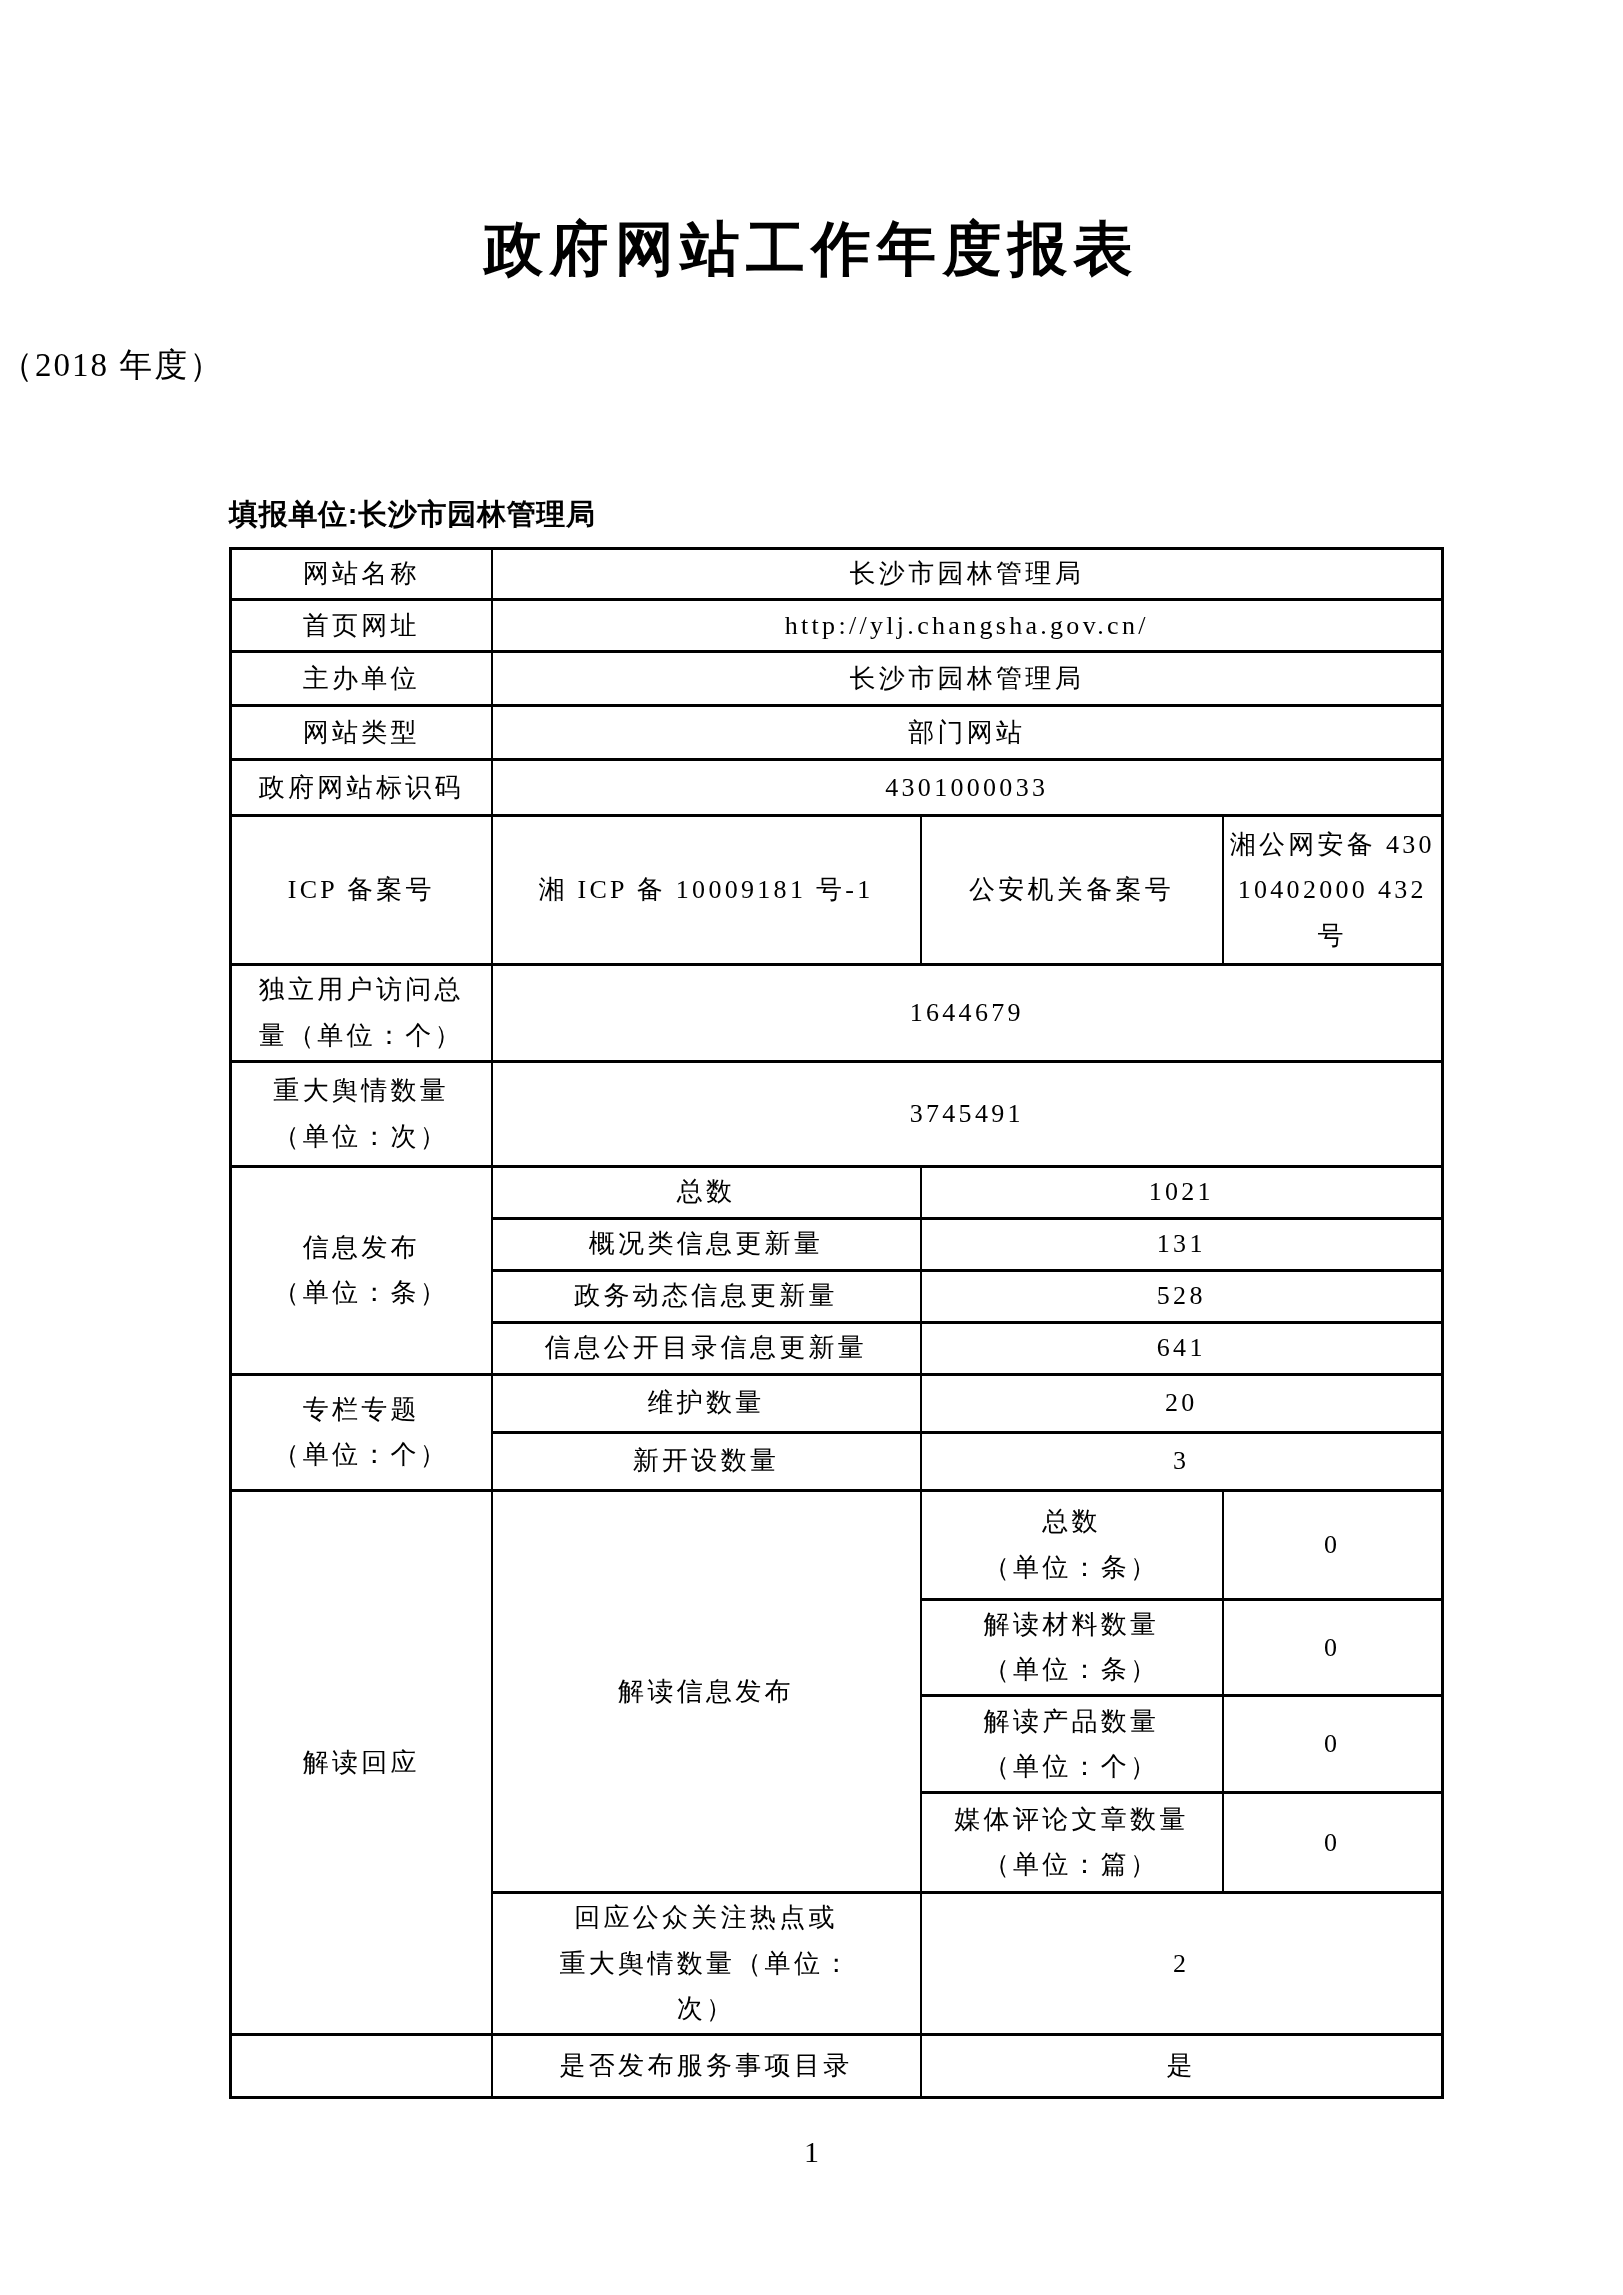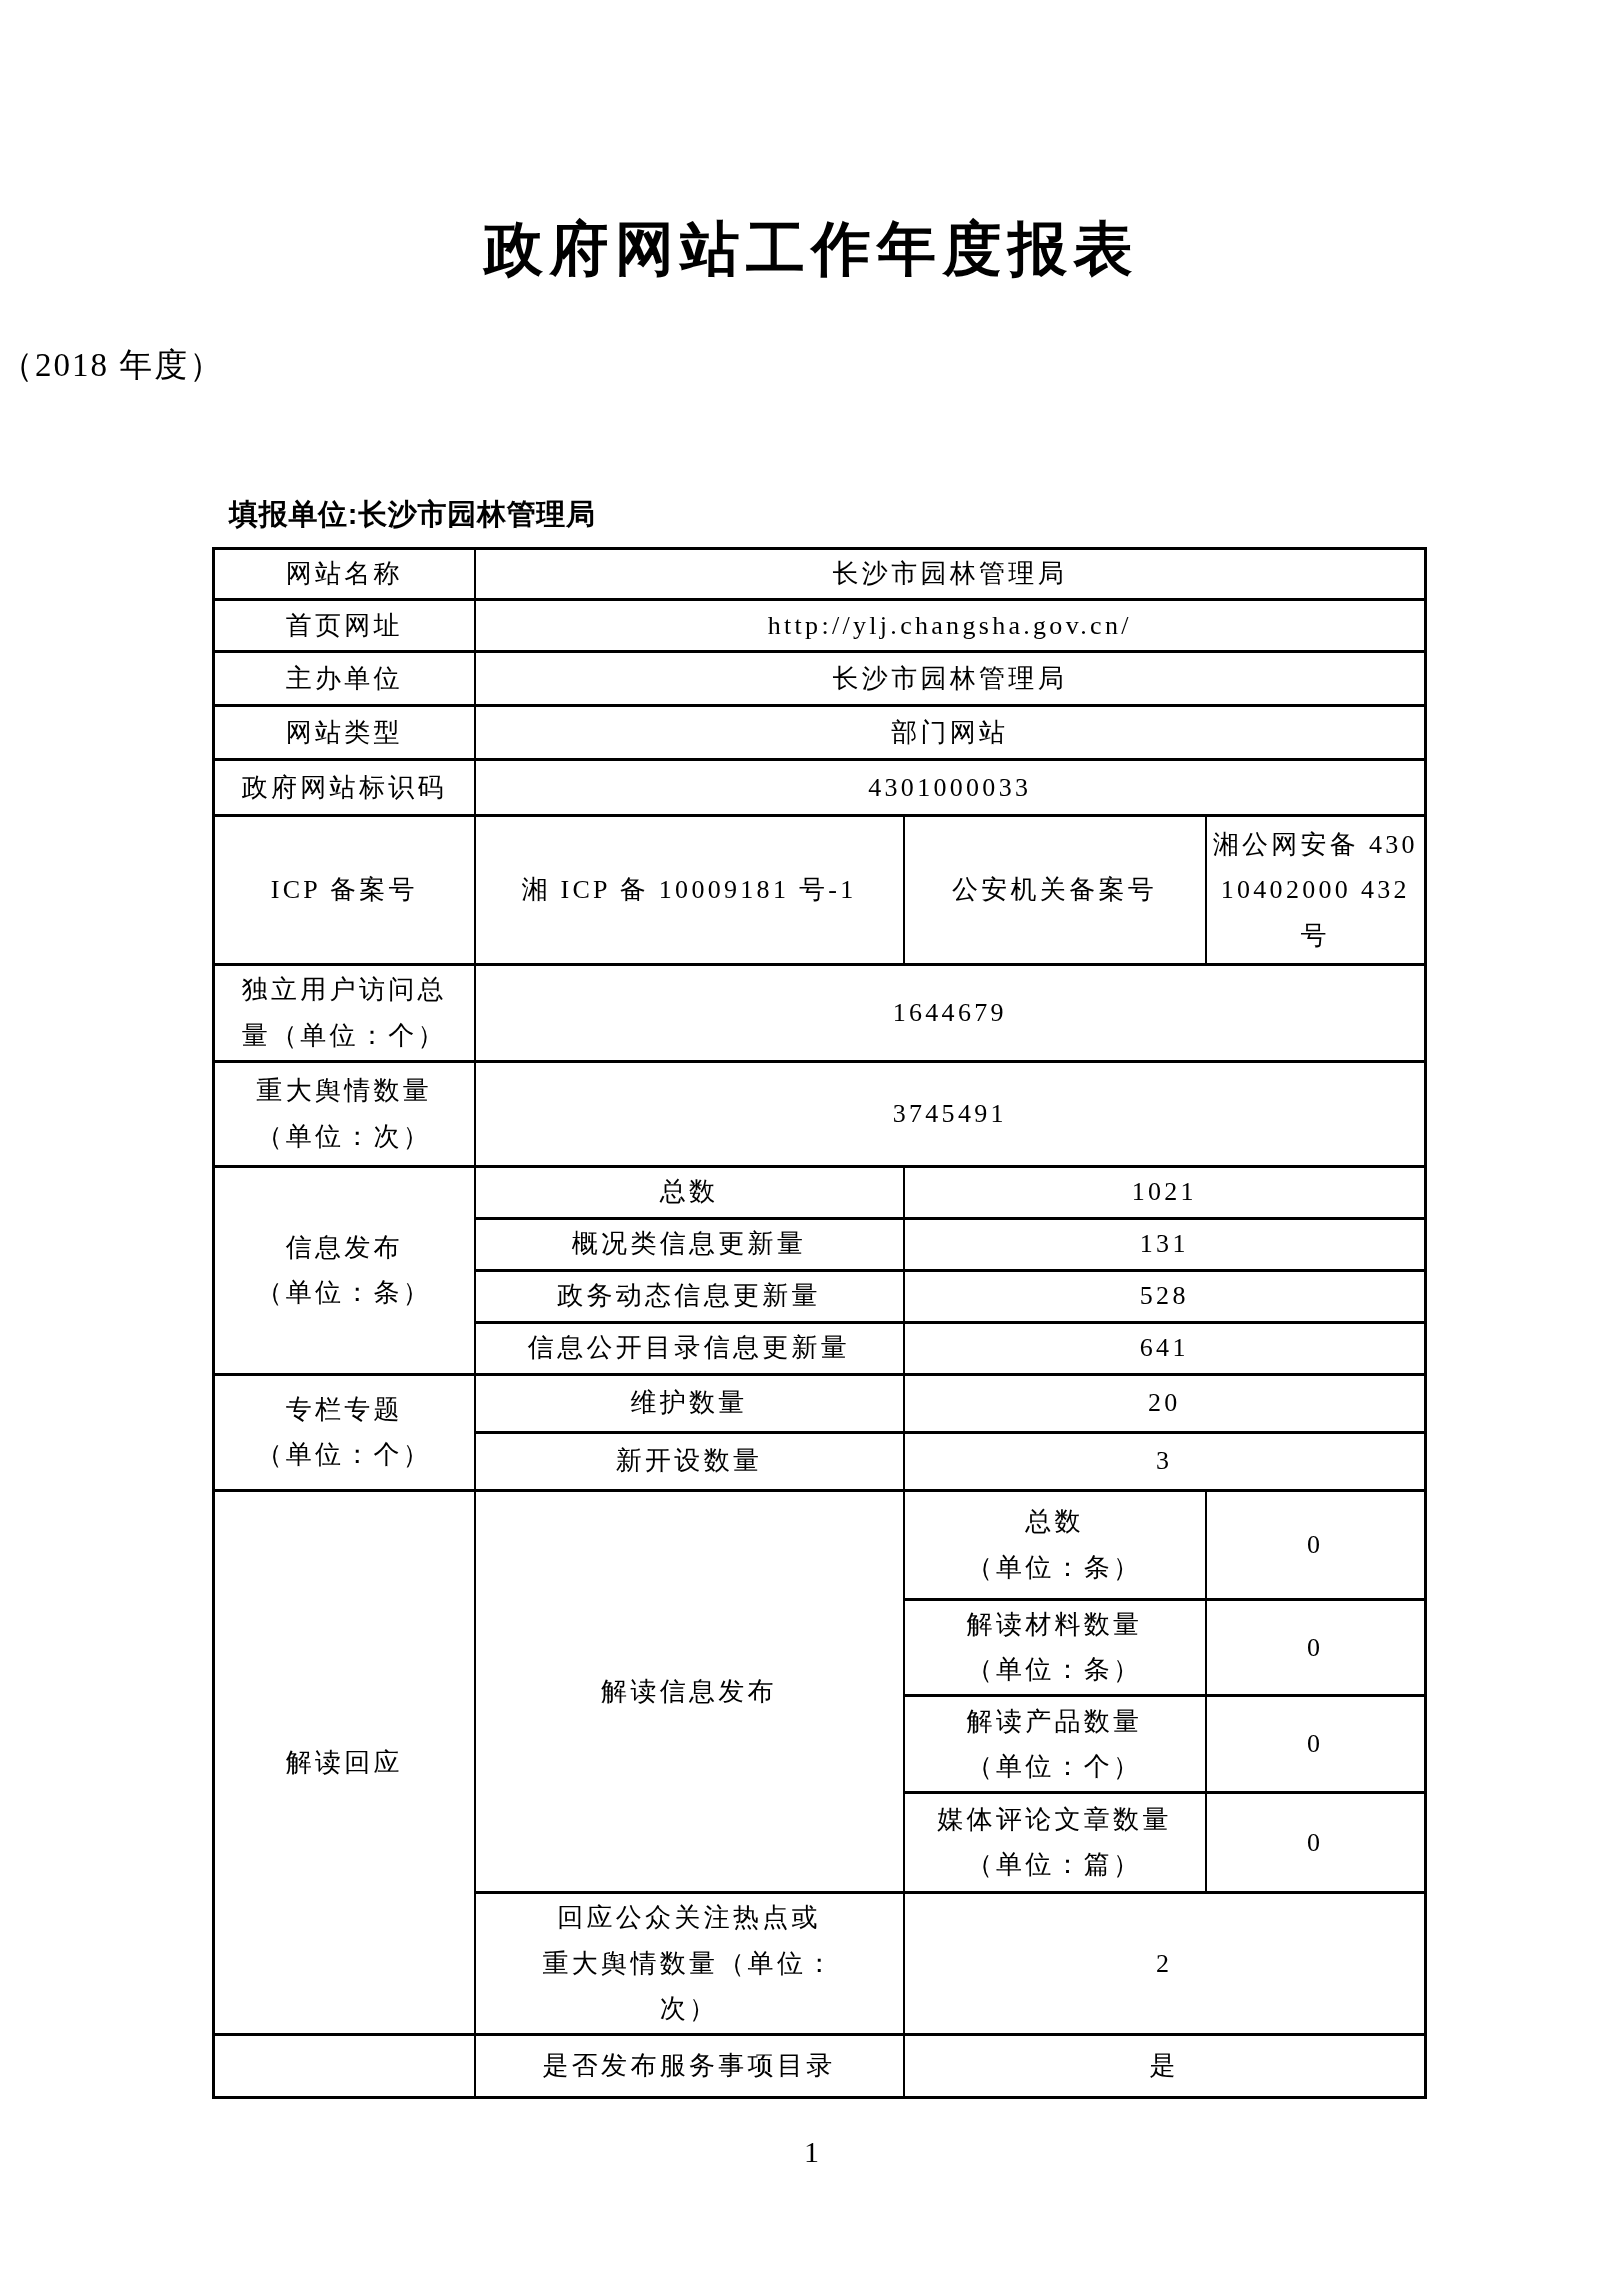--- a/index.html
+++ b/index.html
@@ -43,21 +43,21 @@
     top: 495px;
     left: 229px;
     font-family: Liberation Sans, sans-serif;
     font-weight: 700;
     font-size: 29px;
     letter-spacing: 0.7px;
   }
   table.report {
     position: absolute;
     top: 547px;
-    left: 212px;
+    left: 229px;
     width: 1211px;
     border-collapse: collapse;
     table-layout: fixed;
     border: 3.9px solid #000;
     padding-left: 42px;
   }
   table.report td {
     border-top: 3.3px solid #000;
     border-bottom: 3.3px solid #000;
     border-left: 2px solid #000;

